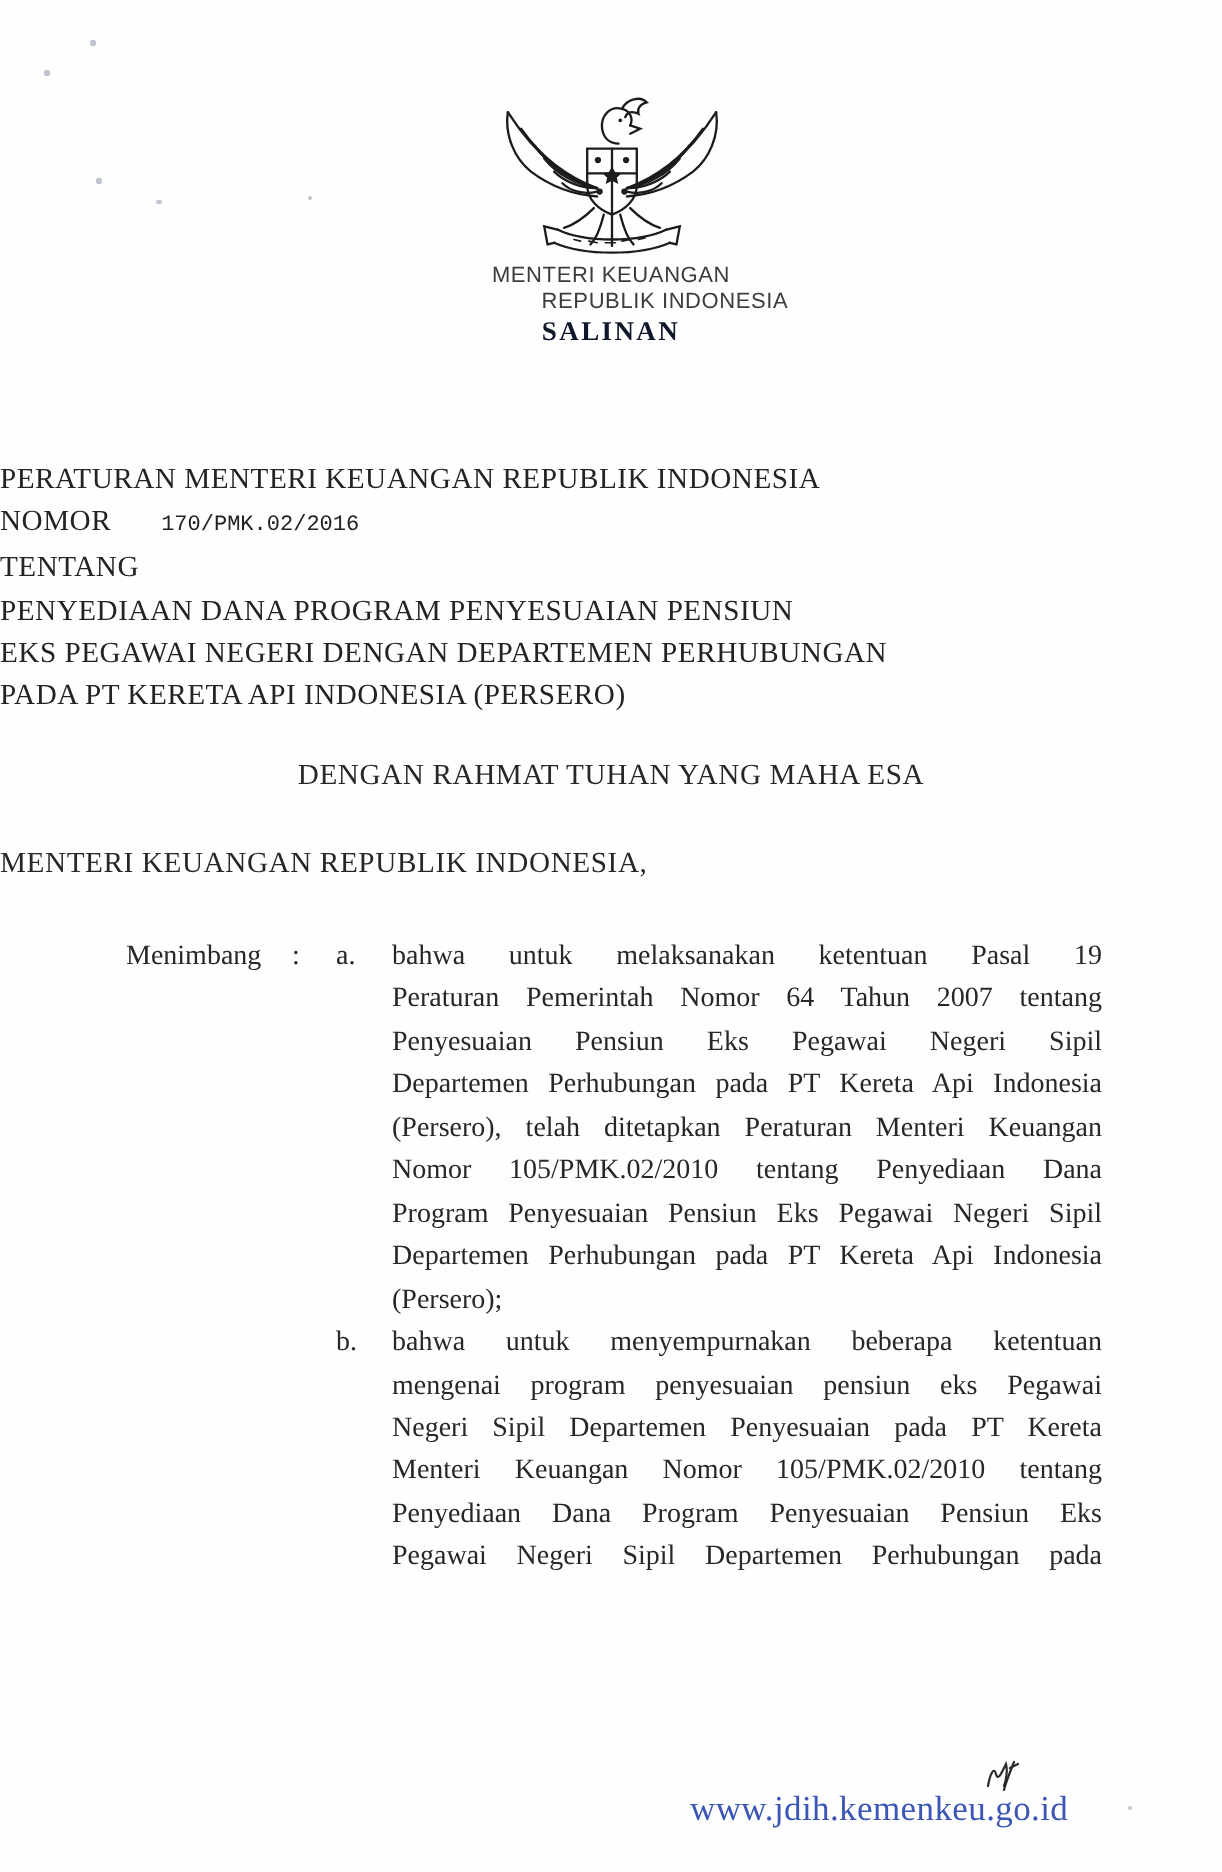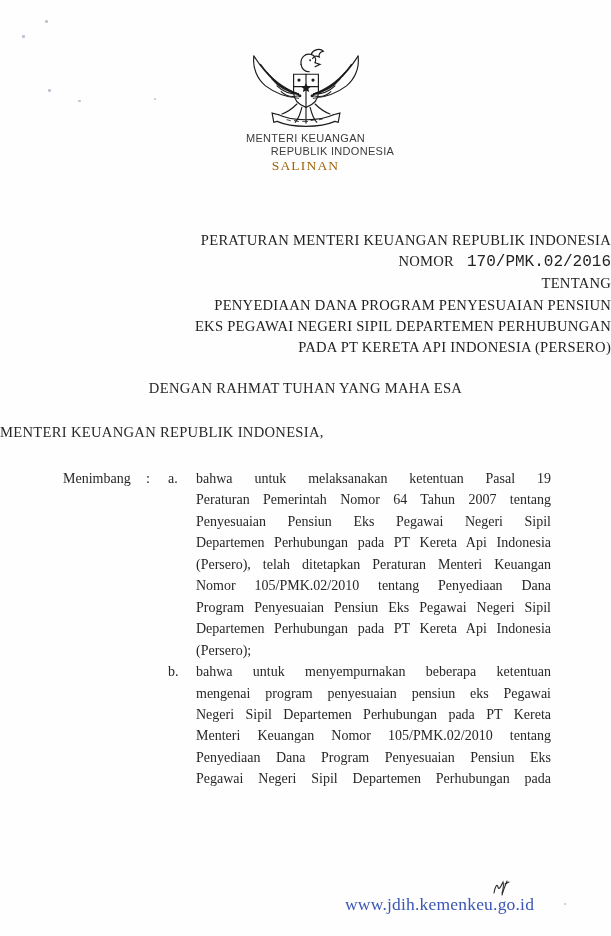--- a/index.html
+++ b/index.html
@@ -8,26 +8,26 @@
     background:#fefefe; overflow:hidden; color:#272727;
     font-family:"Liberation Serif", serif;
   }
   
   .emblem-wrap { position:absolute; top:46px; left:0; width:611px; text-align:center; }
   .ministry { position:absolute; left:0; width:611px; text-align:center;
     font-family:"Liberation Sans", sans-serif; font-size:11px; letter-spacing:.3px; color:#3c3c3c; }
   .ministry.l1 { top:132px; }
   .ministry.l2 { top:145px;padding-left:27px; }
   .stamp { position:absolute; top:158px; left:0; width:611px; text-align:center;
-    font-weight:normal; font-size:13.5px; letter-spacing:1.2px; color:#a16207; }
+    font-weight:bold; font-size:13.5px; letter-spacing:1.2px; color:#0f172a; }
   
-  .title-block { position:absolute; top:230px; left:0; width:611px; text-align:right;
+  .title-block { position:absolute; top:230px; left:0; width:611px; text-align:left;
     font-size:14.6px; letter-spacing:.25px; color:#232323; }
   .title-block .tline { line-height:21.2px; }
-  .mono { font-family:"Liberation Mono", monospace; font-size:16px; margin-left:13px; letter-spacing:0; }
+  .mono { font-family:"Liberation Mono", monospace; font-size:11px; margin-left:25px; letter-spacing:0; }
   .invocation { position:absolute; top:380px; left:0; width:611px; text-align:center;
     font-size:14.6px; letter-spacing:.3px; }
   .issuer { position:absolute; top:424px; left:0; width:611px; 
     font-size:14.6px; letter-spacing:.3px; }
   
   .consider { position:absolute; top:468px; left:0; width:611px; font-size:14px; }
   .c-label { position:absolute; left:63px; top:0; line-height:21.45px; }
   .c-sep   { position:absolute; left:146px; top:0; line-height:21.45px; }
   .c-items { position:absolute; left:168px; top:0; width:383px; }
   .c-item  { display:flex; }
@@ -108,21 +108,21 @@
 
   <div class="ministry l1">MENTERI KEUANGAN</div>
   <div class="ministry l2">REPUBLIK INDONESIA</div>
   <div class="stamp">SALINAN</div>
 
   <div class="title-block">
     <div class="tline">PERATURAN MENTERI KEUANGAN REPUBLIK INDONESIA</div>
     <div class="tline"><span>NOMOR</span><span class="mono">170/PMK.02/2016</span></div>
     <div class="tline">TENTANG</div>
     <div class="tline">PENYEDIAAN DANA PROGRAM PENYESUAIAN PENSIUN</div>
-    <div class="tline">EKS PEGAWAI NEGERI SIPIL DEPARTEMEN PERHUBUNGAN</div>
+    <div class="tline">EKS PEGAWAI NEGERI DENGAN DEPARTEMEN PERHUBUNGAN</div>
     <div class="tline">PADA PT KERETA API INDONESIA (PERSERO)</div>
   </div>
 
   <div class="invocation">DENGAN RAHMAT TUHAN YANG MAHA ESA</div>
   <div class="issuer">MENTERI KEUANGAN REPUBLIK INDONESIA,</div>
 
   <div class="consider">
     <div class="c-label">Menimbang</div>
     <div class="c-sep">:</div>
     <div class="c-items">
@@ -138,21 +138,21 @@
             <div class="jline">Program Penyesuaian Pensiun Eks Pegawai Negeri Sipil</div>
             <div class="jline">Departemen Perhubungan pada PT Kereta Api Indonesia</div>
             <div class="jline last">(Persero);</div>
           </div>
         </div>
         <div class="c-item">
           <div class="c-marker">b.</div>
           <div class="c-text">
             <div class="jline">bahwa untuk menyempurnakan beberapa ketentuan</div>
             <div class="jline">mengenai program penyesuaian pensiun eks Pegawai</div>
-            <div class="jline">Negeri Sipil Departemen Perhubungan pada PT Kereta</div>
+            <div class="jline">Negeri Sipil Departemen Penyesuaian pada PT Kereta</div>
             <div class="jline">Menteri Keuangan Nomor 105/PMK.02/2010 tentang</div>
             <div class="jline">Penyediaan Dana Program Penyesuaian Pensiun Eks</div>
             <div class="jline">Pegawai Negeri Sipil Departemen Perhubungan pada</div>
           </div>
         </div>
       </div>
   </div>
 
   <div class="footer-url" style="color: rgb(59, 86, 181);">www.jdih.kemenkeu.go.id</div>
   <svg class="initial-mark" width="24" height="20" viewBox="0 0 24 20">

